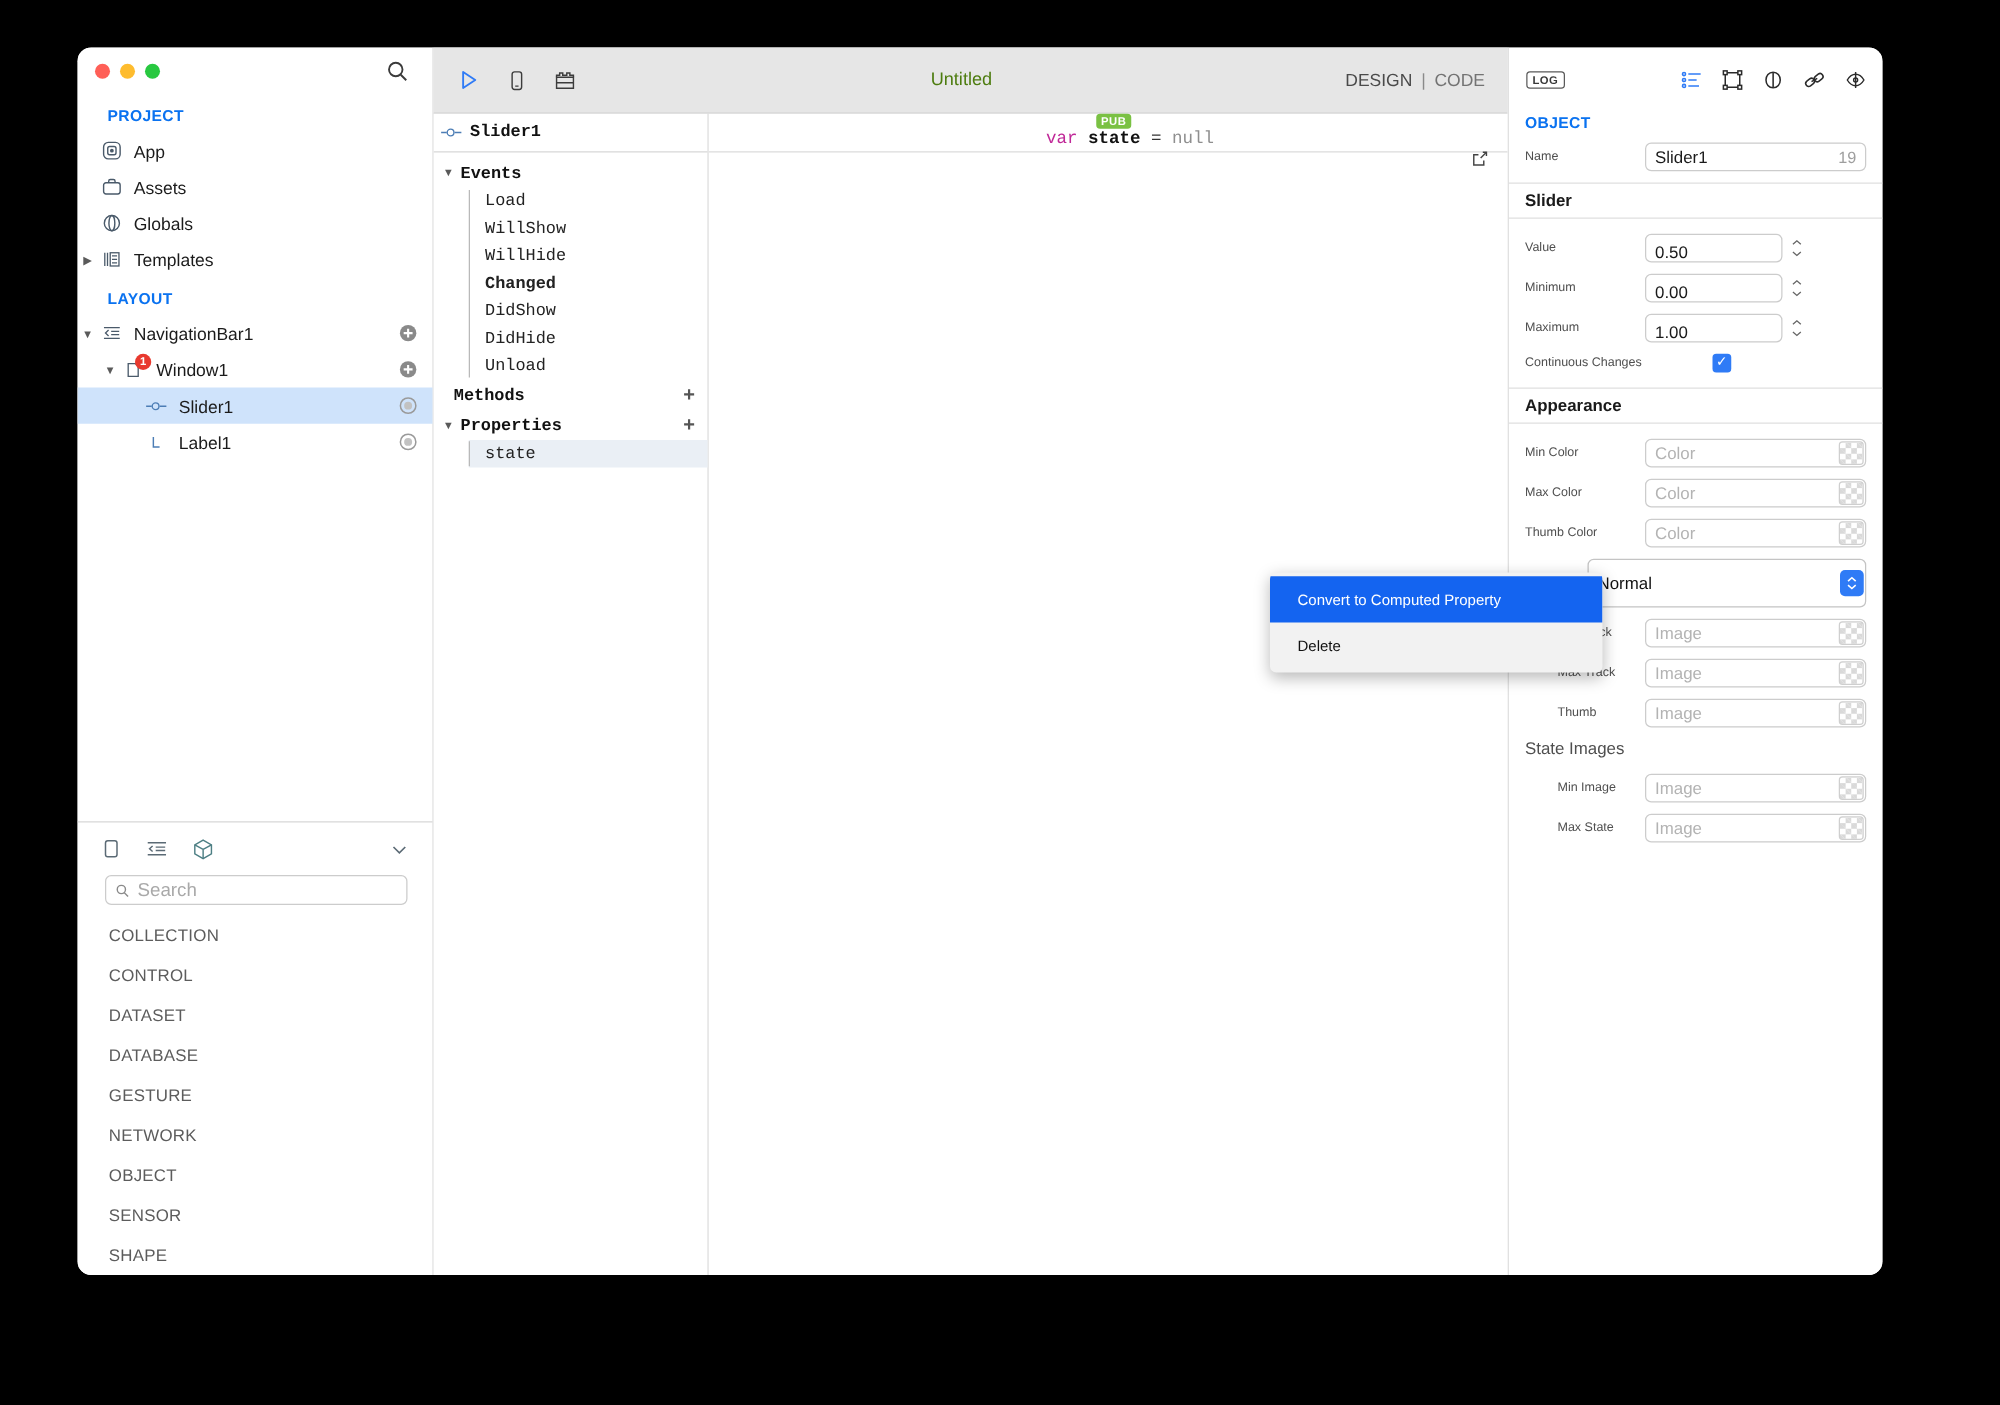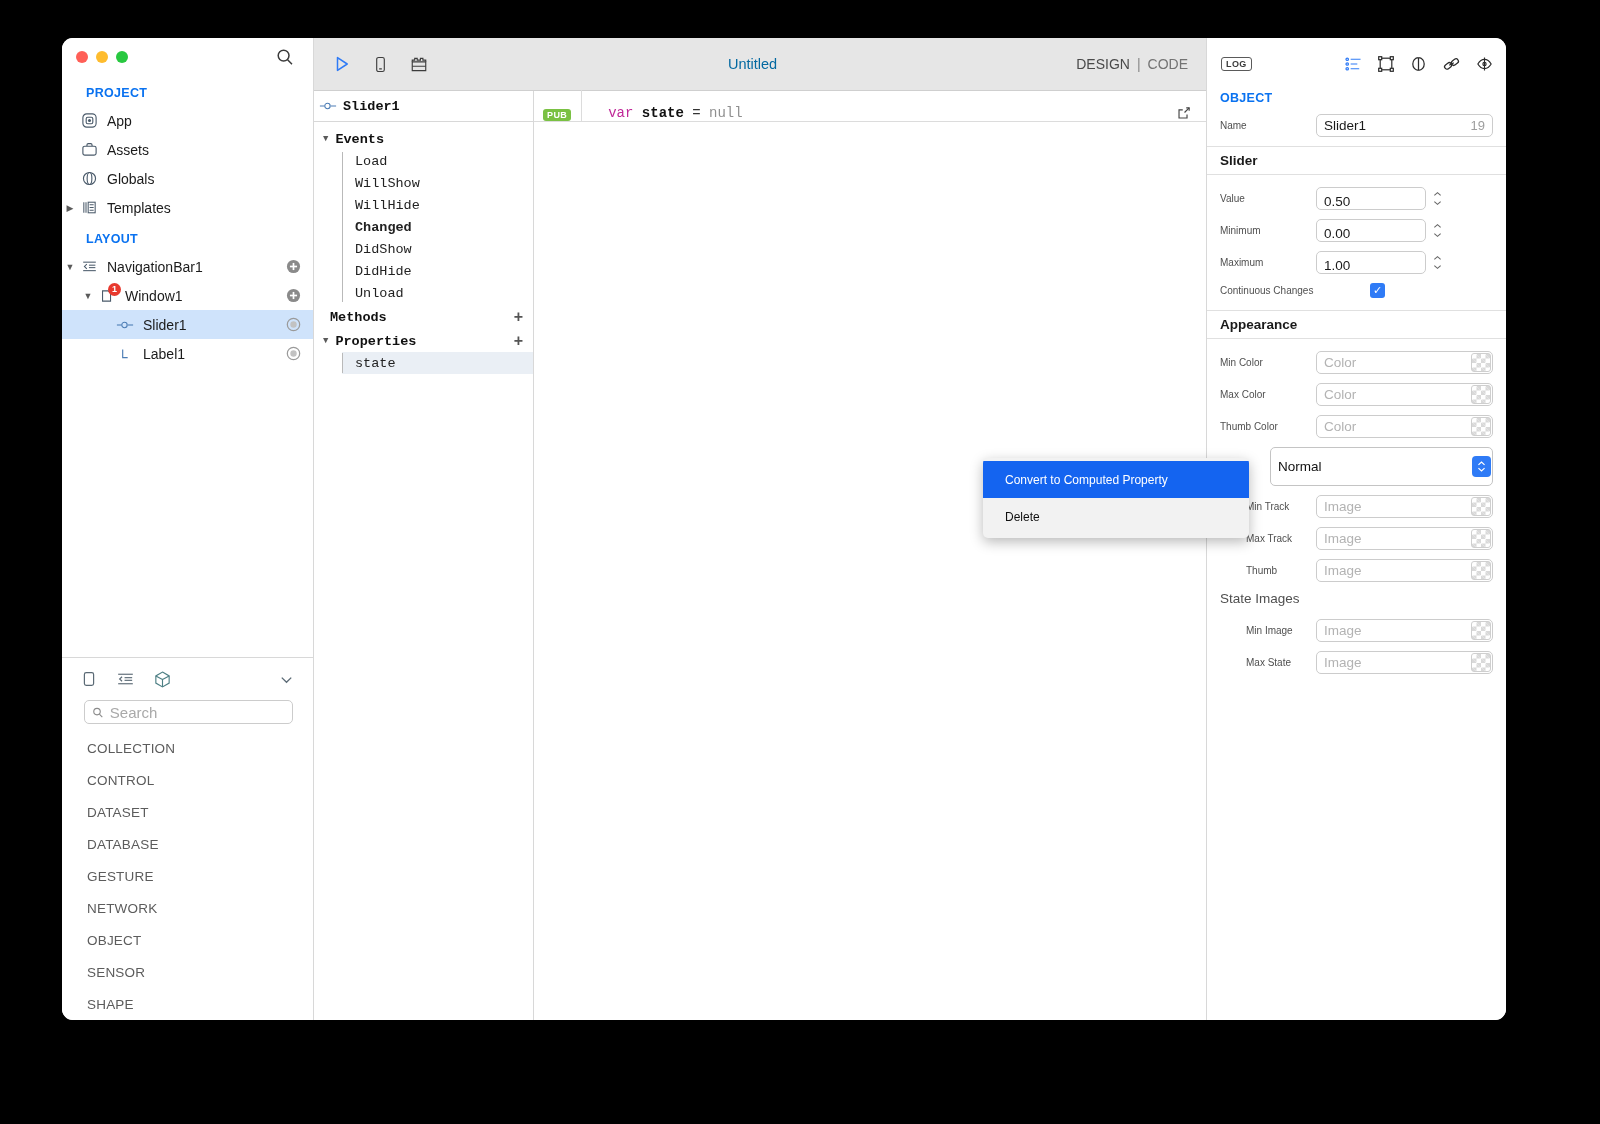--- a/index.html
+++ b/index.html
@@ -21,21 +21,21 @@
     background: #ffffff;
     border-radius: 11px;
     overflow: hidden;
     box-shadow: 0 22px 60px rgba(0,0,0,0.55);
     display: flex;
     flex-direction: row;
   }
 
   
   .sidebar {
-    width: 252px;
+    width: 285px;
     height: 100%;
     background: #ffffff;
     border-right: 1px solid #d8d8d8;
     display: flex;
     flex-direction: column;
   }
   .sb-top {
     height: 38px;
     display: flex;
     align-items: center;
@@ -151,21 +151,21 @@
     align-items: center;
     padding: 0 18px;
   }
   .tb-left { display: flex; gap: 19px; align-items: center; }
   .tb-ico { display: flex; align-items: center; color: #3c3c3c; }
   .tb-ico.play { color: #2f7bf6; }
   .tb-title {
     flex: 1;
     text-align: center;
     font-size: 14.5px;
-    color: #0369a1;
+    color: #4d7c0f;
   }
   .tb-right {
     display: flex; gap: 0; align-items: center;
     font-size: 14px;
   }
   .tb-design { color: #4a4a4a; }
   .tb-sep { color: #8a8a8a; padding: 0 7px; }
   .tb-code { color: #737373; }
 
   .editor-area {
@@ -247,24 +247,25 @@
   .code-col {
     flex: 1;
     min-width: 0;
     background: #fff;
     position: relative;
   }
   .code-line {
     height: 31px;
     border-bottom: 1px solid #dcdcdc;
     display: flex;
-    align-items: flex-end;
+    align-items: center;
     padding-left: 9px;
     font-family: "Liberation Mono", monospace;
     font-size: 14px;
+    flex-direction: column;
   }
   .pub {
     background: #7ac143;
     color: #fff;
     font-family: "Liberation Sans", sans-serif;
     font-size: 9px;
     font-weight: bold;
     border-radius: 3px;
     padding: 1.5px 4px 1.5px 4px;
     letter-spacing: 0.4px;

